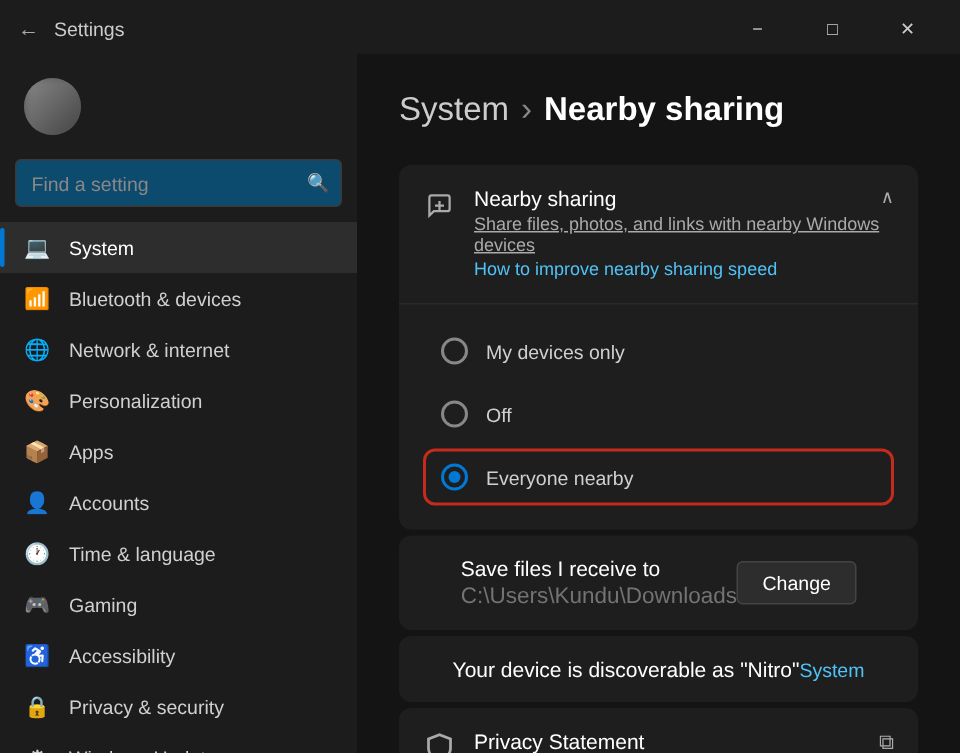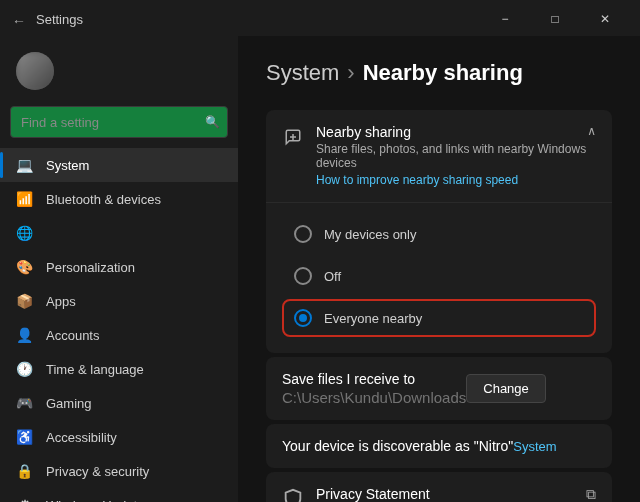--- a/index.html
+++ b/index.html
@@ -86,21 +86,21 @@
       filter: blur(3px);
     }
 
     .search-box {
       margin: 0 10px 10px 10px;
       position: relative;
     }
     .search-input {
       width: 100%;
       height: 32px;
-      background: #15803d;
+      background: #0c4a6e;
       border: 1px solid #3a3a3a;
       border-radius: 4px;
       color: #ccc;
       font-size: 13px;
       padding: 0 32px 0 10px;
       outline: none;
     }
     .search-input::placeholder { color: #888; }
     .search-icon-wrap {
       position: absolute;
@@ -194,21 +194,21 @@
       width: 22px;
       height: 22px;
       display: flex;
       align-items: center;
       justify-content: center;
       color: #aaa;
       margin-top: 2px;
       flex-shrink: 0;
     }
     .card-title { font-size: 14px; font-weight: 500; color: #fff; }
-    .card-desc { font-size: 12px; color: #aaa; margin-top: 2px; }
+    .card-desc { font-size: 12px; color: #aaa; margin-top: 2px; text-decoration: underline; }
     .card-link { font-size: 12px; color: #4fc3f7; cursor: pointer; text-decoration: none; }
     .card-chevron { color: #aaa; font-size: 12px; cursor: pointer; }
 
     
     .radio-options {
       padding: 12px 16px;
     }
     .radio-item {
       display: flex;
       align-items: center;
@@ -246,21 +246,21 @@
     }
     .radio-label { font-size: 13px; color: #d0d0d0; }
 
     
     .info-row {
       background: #1e1e1e;
       border-radius: 8px;
       padding: 14px 16px;
       display: flex;
       align-items: center;
-      justify-content: flex-start;
+      justify-content: center;
       margin-bottom: 4px;
     }
     .info-row-left { display: flex; flex-direction: column; gap: 2px; }
     .info-row-title { font-size: 14px; color: #fff; }
     .info-row-sub { font-size: 15px; color: #737373; }
 
     .action-btn {
       background: #2d2d2d;
       border: 1px solid #444;
       color: #fff;
@@ -337,20 +337,21 @@
     <div class="nav-item active">
       <span class="nav-icon">💻</span>
       <span>System</span>
     </div>
     <div class="nav-item">
       <span class="nav-icon">📶</span>
       <span>Bluetooth &amp; devices</span>
     </div>
     <div class="nav-item">
       <span class="nav-icon">🌐</span>
+      <span>Network &amp; internet</span>
     </div>
     <div class="nav-item">
       <span class="nav-icon">🎨</span>
       <span>Personalization</span>
     </div>
     <div class="nav-item">
       <span class="nav-icon">📦</span>
       <span>Apps</span>
     </div>
     <div class="nav-item">

